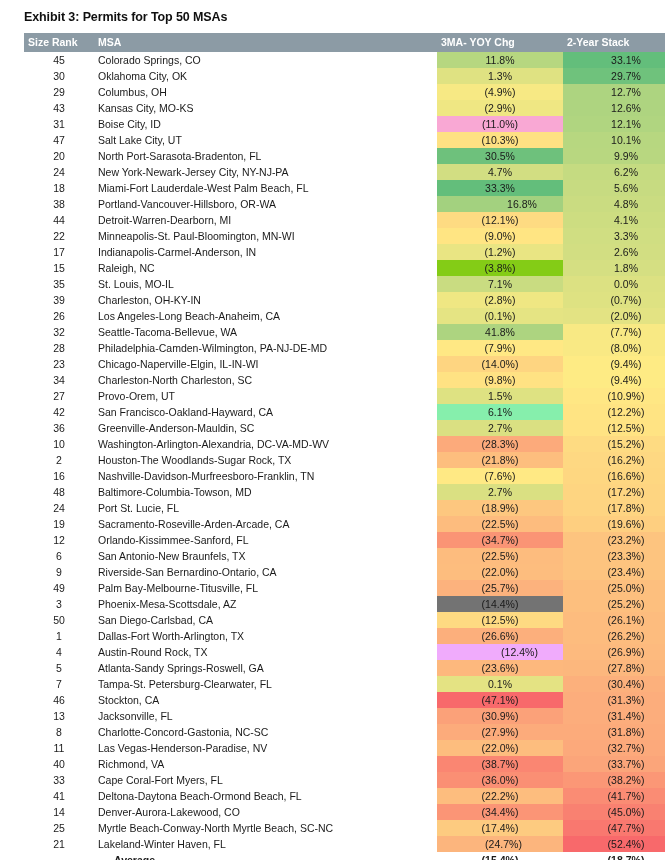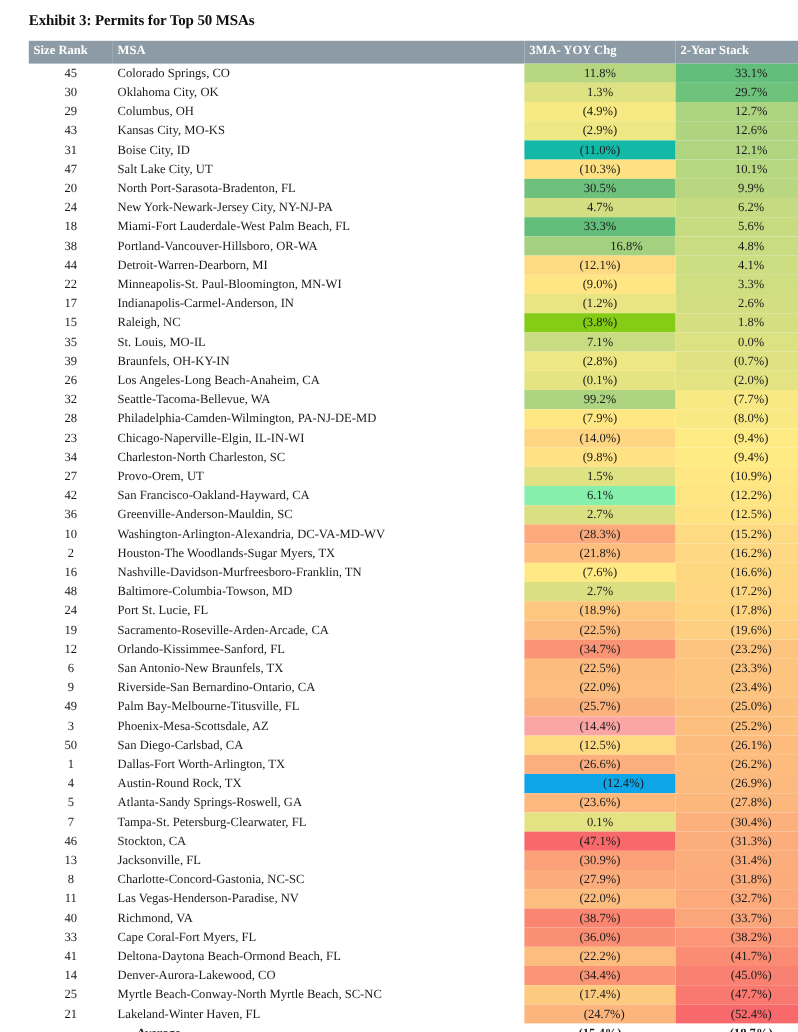--- a/index.html
+++ b/index.html
@@ -13,21 +13,20 @@
     font-family: "Liberation Sans", sans-serif;
     color: #000000;
     overflow: hidden;
   }
   .page {
     width: 665px;
     height: 860px;
     position: relative;
     box-sizing: border-box;
     padding: 8px 10px 0 10px;
-    font-family: Liberation Serif, serif;
   }
   .exhibit-title {
     font-size: 12.5px;
     font-weight: bold;
     color: #101010;
     margin: 2px 0 9px 14px;
     letter-spacing: -0.1px;
   }
   table.matrix {
     border-collapse: collapse;
@@ -114,21 +113,21 @@
         </tr>
         <tr>
           <td class="rank">43</td>
           <td class="msa">Kansas City, MO-KS</td>
           <td class="val" style="background: rgb(239, 231, 131);">(2.9%)</td>
           <td class="val" style="background: rgb(174, 212, 128);">12.6%</td>
         </tr>
         <tr>
           <td class="rank">31</td>
           <td class="msa">Boise City, ID</td>
-          <td class="val" style="background: #14b8a6; margin-top: 48px;">(11.0%)</td>
+          <td class="val" style="background: #f9a8d4; margin-top: 48px;">(11.0%)</td>
           <td class="val" style="background: rgb(176, 213, 128);">12.1%</td>
         </tr>
         <tr>
           <td class="rank">47</td>
           <td class="msa">Salt Lake City, UT</td>
           <td class="val" style="background: rgb(254, 225, 131);">(10.3%)</td>
           <td class="val" style="background: rgb(183, 215, 128);">10.1%</td>
         </tr>
         <tr>
           <td class="rank">20</td>
@@ -179,34 +178,34 @@
           <td class="val" style="background: rgb(213, 223, 130);">1.8%</td>
         </tr>
         <tr>
           <td class="rank">35</td>
           <td class="msa">St. Louis, MO-IL</td>
           <td class="val" style="background: rgb(201, 220, 129);">7.1%</td>
           <td class="val" style="background: rgb(220, 225, 130);">0.0%</td>
         </tr>
         <tr>
           <td class="rank">39</td>
-          <td class="msa">Braunfels, OH-KY-IN</td>
+          <td class="msa">Charleston, OH-KY-IN</td>
           <td class="val" style="background: rgb(239, 231, 131);">(2.8%)</td>
           <td class="val" style="background: rgb(222, 226, 130);">(0.7%)</td>
         </tr>
         <tr>
           <td class="rank">26</td>
           <td class="msa">Los Angeles-Long Beach-Anaheim, CA</td>
           <td class="val" style="background: rgb(229, 228, 131);">(0.1%)</td>
           <td class="val" style="background: rgb(227, 227, 131);">(2.0%)</td>
         </tr>
         <tr>
           <td class="rank">32</td>
           <td class="msa">Seattle-Tacoma-Bellevue, WA</td>
-          <td class="val" style="background: rgb(173, 212, 128);">99.2%</td>
+          <td class="val" style="background: rgb(173, 212, 128);">41.8%</td>
           <td class="val" style="background: rgb(248, 233, 132);">(7.7%)</td>
         </tr>
         <tr>
           <td class="rank">28</td>
           <td class="msa">Philadelphia-Camden-Wilmington, PA-NJ-DE-MD</td>
           <td class="val" style="background: rgb(255, 232, 132);">(7.9%)</td>
           <td class="val" style="background: rgb(249, 233, 132);">(8.0%)</td>
         </tr>
         <tr>
           <td class="rank">23</td>
@@ -239,21 +238,21 @@
           <td class="val" style="background: rgb(255, 227, 131);">(12.5%)</td>
         </tr>
         <tr>
           <td class="rank">10</td>
           <td class="msa">Washington-Arlington-Alexandria, DC-VA-MD-WV</td>
           <td class="val" style="background: rgb(252, 170, 123);">(28.3%)</td>
           <td class="val" style="background: rgb(254, 219, 130);">(15.2%)</td>
         </tr>
         <tr>
           <td class="rank">2</td>
-          <td class="msa">Houston-The Woodlands-Sugar Myers, TX</td>
+          <td class="msa">Houston-The Woodlands-Sugar Rock, TX</td>
           <td class="val" style="background: rgb(253, 190, 126);">(21.8%)</td>
           <td class="val" style="background: rgb(254, 216, 130);">(16.2%)</td>
         </tr>
         <tr>
           <td class="rank">16</td>
           <td class="msa">Nashville-Davidson-Murfreesboro-Franklin, TN</td>
           <td class="val" style="background: rgb(255, 233, 132);">(7.6%)</td>
           <td class="val" style="background: rgb(254, 215, 129);">(16.6%)</td>
         </tr>
         <tr>
@@ -294,39 +293,39 @@
         </tr>
         <tr>
           <td class="rank">49</td>
           <td class="msa">Palm Bay-Melbourne-Titusville, FL</td>
           <td class="val" style="background: rgb(252, 178, 125);">(25.7%)</td>
           <td class="val" style="background: rgb(253, 191, 126);">(25.0%)</td>
         </tr>
         <tr>
           <td class="rank">3</td>
           <td class="msa">Phoenix-Mesa-Scottsdale, AZ</td>
-          <td class="val" style="background: #fca5a5;">(14.4%)</td>
+          <td class="val" style="background: #737373;">(14.4%)</td>
           <td class="val" style="background: rgb(253, 191, 126);">(25.2%)</td>
         </tr>
         <tr>
           <td class="rank">50</td>
           <td class="msa">San Diego-Carlsbad, CA</td>
           <td class="val" style="background: rgb(254, 218, 130);">(12.5%)</td>
           <td class="val" style="background: rgb(253, 188, 126);">(26.1%)</td>
         </tr>
         <tr>
           <td class="rank">1</td>
           <td class="msa">Dallas-Fort Worth-Arlington, TX</td>
           <td class="val" style="background: rgb(252, 175, 124);">(26.6%)</td>
           <td class="val" style="background: rgb(253, 188, 126);">(26.2%)</td>
         </tr>
         <tr>
           <td class="rank">4</td>
           <td class="msa">Austin-Round Rock, TX</td>
-          <td class="val" style="background: #0ea5e9; padding-left: 43px;">(12.4%)</td>
+          <td class="val" style="background: #f0abfc; padding-left: 43px;">(12.4%)</td>
           <td class="val" style="background: rgb(253, 186, 126);">(26.9%)</td>
         </tr>
         <tr>
           <td class="rank">5</td>
           <td class="msa">Atlanta-Sandy Springs-Roswell, GA</td>
           <td class="val" style="background: rgb(253, 184, 125);">(23.6%)</td>
           <td class="val" style="background: rgb(252, 183, 125);">(27.8%)</td>
         </tr>
         <tr>
           <td class="rank">7</td>

